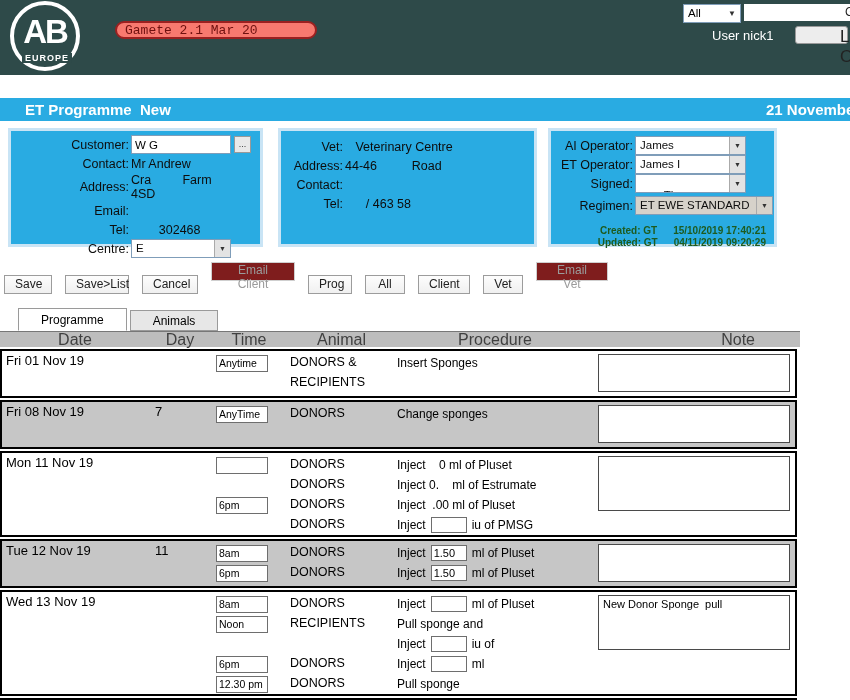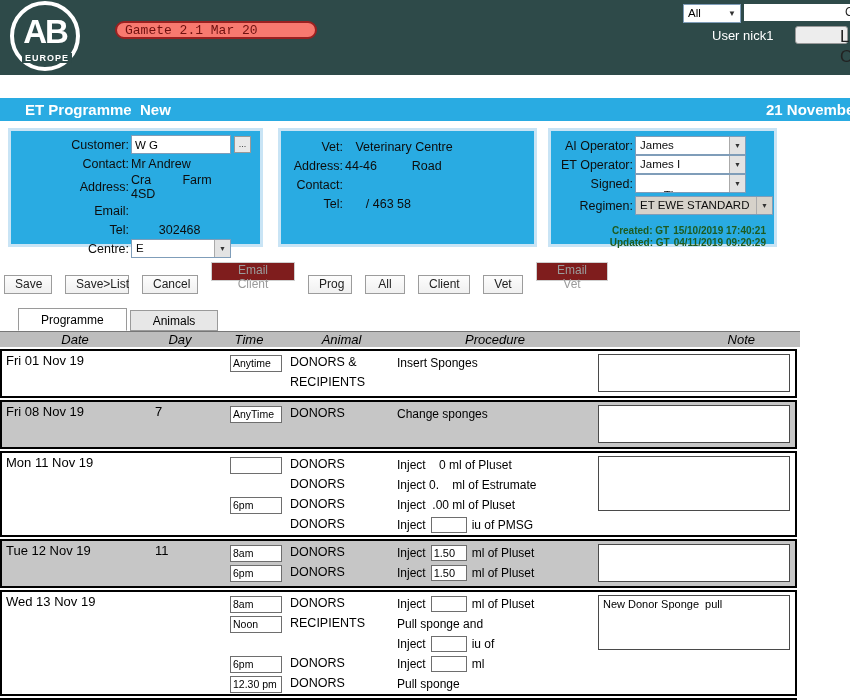--- a/index.html
+++ b/index.html
@@ -67,21 +67,21 @@
   .combo-btn { flex:none; width:16px; background:#E3E3E3; border-left:1px solid #aaa;
     font-size:7px; color:#333; display:flex; align-items:center; justify-content:center; }
   .combo-btn-flat { background:#fff; border-left:none; font-size:8px; }
   .centre-combo { width:100px; }
   .op-combo { width:111px; }
   .regimen-combo { width:138px; }
   .combo.gray, .combo.gray .combo-btn { background:#D6D2CA; }
   .combo .centered { text-align:center;margin-top:12px; }
   .regimen-row { margin-top:3px; }
   .meta-block { margin-top:10px; }
-  .meta-row { display:flex; justify-content:flex-end; gap:4px; padding-right:8px;
+  .meta-row { display:flex; justify-content:flex-end; gap:16px; padding-right:8px;
     font-size:10px; font-weight:bold; color:var(--green, #1E5B1E); line-height:12px; }
 
   
   .toolbar { position:absolute; top:262px; left:4px; width:846px; height:24px; }
   .tbtn { height:19px; margin-right:13px; padding:0 10px; font-size:12px; color:#222;
     background:linear-gradient(#FDFDFD, #F0F0F0); border:1px solid #9C9C9C; cursor:pointer; }
   .tbtn.disabled { color:#9B9B9B; border-color:#CFCFCF; background:#7f1d1d; cursor:default; }
   .tbtn.w-save { width:48px; } .tbtn.w-savelist { width:64px; } .tbtn.w-cancel { width:56px; }
   .tbtn.w-emailclient { width:84px; } .tbtn.w-prog { width:44px; } .tbtn.w-all { width:40px; }
   .tbtn.w-client { width:52px; } .tbtn.w-vet { width:40px; } .tbtn.w-emailvet { width:72px; }
@@ -93,30 +93,30 @@
   .tabs { position:absolute; top:308px; left:18px; height:23px; display:flex;
     align-items:flex-end; }
   .tab { height:21px; padding:0 22px; background:#E7E7E7; border:1px solid #9A9A9A;
     font-size:12px; display:flex; align-items:center; margin-right:3px; cursor:pointer; }
   .tab.active { height:23px; background:#fff; border-bottom:1px solid #fff; }
 
   
   .grid { position:absolute; top:331px; left:0; width:800px; height:369px; overflow:hidden; }
   #grid-header { display:grid; grid-template-columns:150px 60px 78px 107px 200px 205px;
     height:16px; background:var(--thead-bg, #BDBDBD); border-top:1px solid #777; }
-  .gh-cell { font-size:13px; line-height:16px; text-align:center; color:#000000;font-style:italic; }
+  .gh-cell { font-size:16px; line-height:16px; text-align:center; color:#404040; }
   .h-note { text-align:right; padding-right:45px; }
   .trow { display:grid; grid-template-columns:150px 60px 385px 198px; width:797px;
     border:2px solid #000; margin-top:2px; background:#fff; min-height:44px; }
   .trow.shaded { background:var(--row-shaded, #C6C6C6); }
   .c-date { font-size:13px; padding:2px 0 0 4px; }
   .c-day  { font-size:13px; padding:2px 0 0 3px; }
   .lines { display:flex; flex-direction:column; padding-top:2px; }
   .line { display:grid; grid-template-columns:78px 107px 1fr; min-height:20px; }
-  .time-in { margin:1px 0 0 18px; width:52px; height:17px; border:1px solid #6E6E6E;
+  .time-in { margin:1px 0 0 4px; width:52px; height:17px; border:1px solid #6E6E6E;
     font-size:10.5px; padding:0 2px; background:#fff; font-family:"Liberation Sans",sans-serif; }
   .l-animal { font-size:12.5px; padding-top:2px; }
   .l-proc { font-size:12px; padding-top:2px; display:flex; align-items:flex-start; }
   .ptext { white-space:pre; padding-top:1px; }
   .proc-in { width:36px; height:16px; border:1px solid #6E6E6E; margin:0 5px;
     font-size:11px; padding:0 2px; background:#fff; font-family:"Liberation Sans",sans-serif; }
   .c-note { padding:3px 0 0 1px; }
   .notebox { width:192px; border:1px solid #4A4A4A; background:#fff; resize:none;
     font-size:11px; padding:2px 4px; overflow:hidden; font-family:"Liberation Sans",sans-serif; }
 </style>

